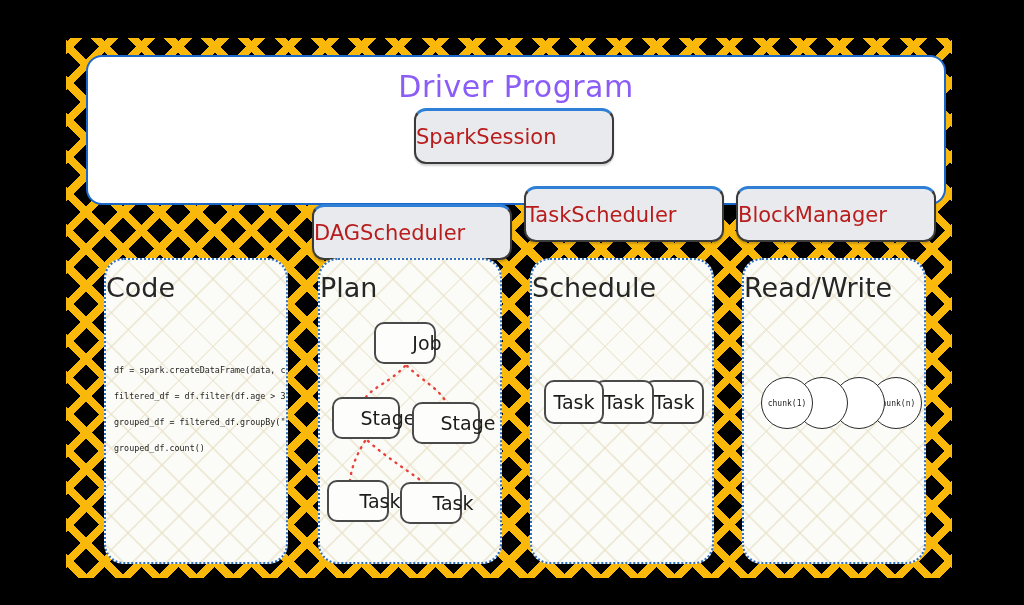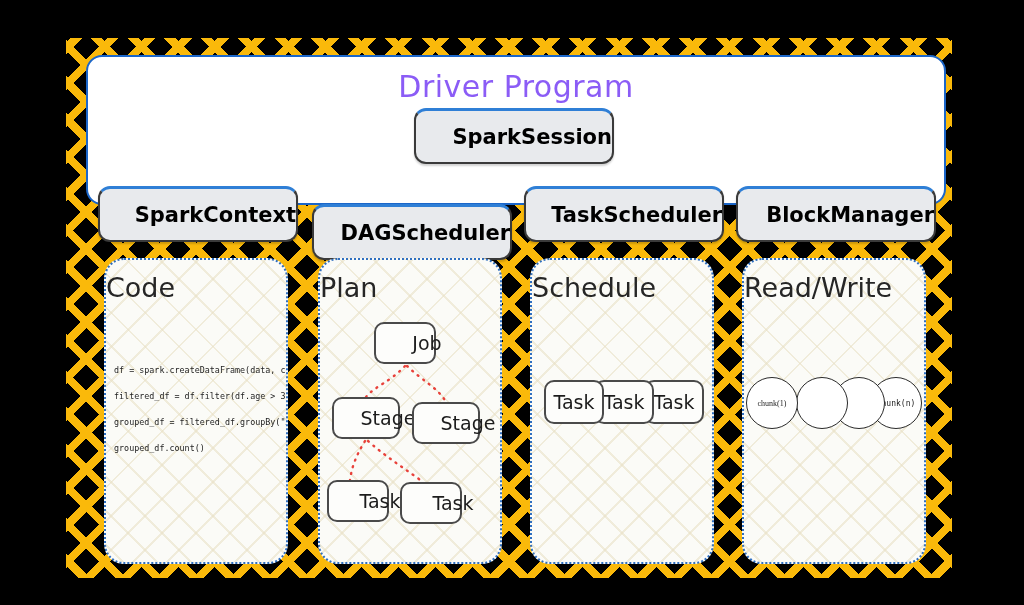--- a/index.html
+++ b/index.html
@@ -82,25 +82,24 @@
   
   .gray-box {
     position: absolute;
     box-sizing: border-box;
     background: #e8eaed;
     border: 2px solid #3a3a3a;
     border-top: 3px solid #2f7fd6;
     border-radius: 12px;
     display: flex;
     align-items: center;
-    justify-content: flex-end;
+    justify-content: flex-start;
     font-size: 21px;
-    color: #000000;
+    color: #b91c1c;
     box-shadow: 0 2px 2px rgba(0,0,0,.18);
-    font-weight: bold;
   }
 
   .spark-session {
     left: 414px;
     top: 108px;
     width: 200px;
     height: 56px;
   }
 
   .hdr { top: 186px; height: 56px; font-size: 21px; }
@@ -205,43 +204,40 @@
     background: #ffffff;
     border: 1.6px solid #2a2a2a;
     border-radius: 50%;
     display: flex;
     align-items: center;
     justify-content: center;
     font-family: "DejaVu Sans Mono", monospace;
     font-size: 8px;
     color: #1d1d1d;
   }
-  .chunk-0 { left: 2px;  z-index: 4; font-family: Liberation Serif, serif; }
+  .chunk-0 { left: 17px;  z-index: 4; }
   .chunk-1 { left: 52px;  z-index: 3; }
   .chunk-2 { left: 89px;  z-index: 2; }
   .chunk-3 { left: 126px; z-index: 1; }
 </style>
 </head>
 <body>
 
 <div id="canvas">
 
   <div class="outer-frame"></div>
 
   <div class="driver-card">
     <div class="driver-title">Driver Program</div>
   </div>
 
   <div class="gray-box spark-session">
     <span>SparkSession</span>
   </div>
 
-  <div class="gray-box hdr hdr-spark-context">
-    <span>SparkContext</span>
-  </div>
   <div class="gray-box hdr hdr-dag-scheduler">
     <span>DAGScheduler</span>
   </div>
   <div class="gray-box hdr hdr-block-manager">
     <span>BlockManager</span>
   </div>
   <div class="gray-box hdr hdr-task-scheduler">
     <span>TaskScheduler</span>
   </div>
 

